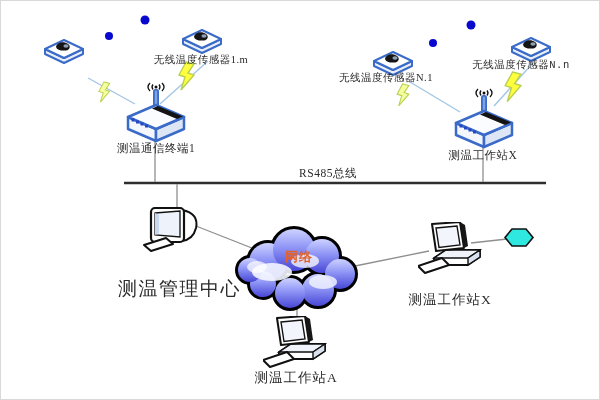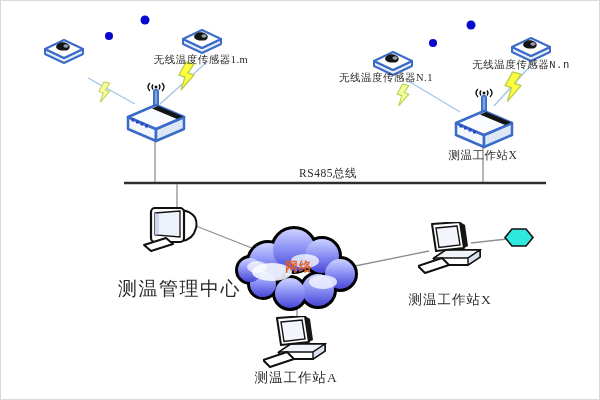--- a/index.html
+++ b/index.html
@@ -224,20 +224,21 @@
       <polygon points="14,2 42,0 46,26 18,29" fill="#ffffff" stroke="#111" stroke-width="2" stroke-linejoin="round"></polygon>
       <polygon points="42,0 47,3 50,24 46,26" fill="#161616"></polygon>
       <polygon points="18,6 39,4 42,23 21,25.5" fill="#f2f5fb" stroke="#111" stroke-width="1.4"></polygon>
       <polygon points="0,44 24,36 31,43 7,51" fill="#ffffff" stroke="#111" stroke-width="2" stroke-linejoin="round"></polygon>
     </svg>
   </div>
 
   <div class="lbl lbl-sm" style="left:151px; top:54px;  width:100px;">无线温度传感器1.m</div>
   <div class="lbl lbl-sm" style="left:336px; top:72px;  width:100px;">无线温度传感器N.1</div>
   <div class="lbl lbl-sm" style="left:470px; top:59px;  width:102px;font-family:Liberation Mono, monospace;">无线温度传感器N.n</div>
+  <div class="lbl lbl-md" style="left:116px; top:142px; width:80px;">测温通信终端1</div>
   <div class="lbl lbl-md" style="left:439px; top:149px; width:88px;">测温工作站X</div>
   <div class="lbl lbl-md" style="left:288px; top:167px; width:80px;text-align:center;">RS485总线</div>
   <div class="lbl lbl-lg" style="left:118px; top:246px; width:106px;">测温管理中心</div>
   <div class="lbl lbl-ws" style="left:404px; top:292px; width:92px;">测温工作站X</div>
   <div class="lbl lbl-ws" style="left:249px; top:370px; width:94px;text-align:center;">测温工作站A</div>
-  <div class="lbl-cloud" style="left:285px; top:258px;">网络</div>
+  <div class="lbl-cloud" style="left:285px; top:248px;">网络</div>
 
 </div>
 
 </body></html>

